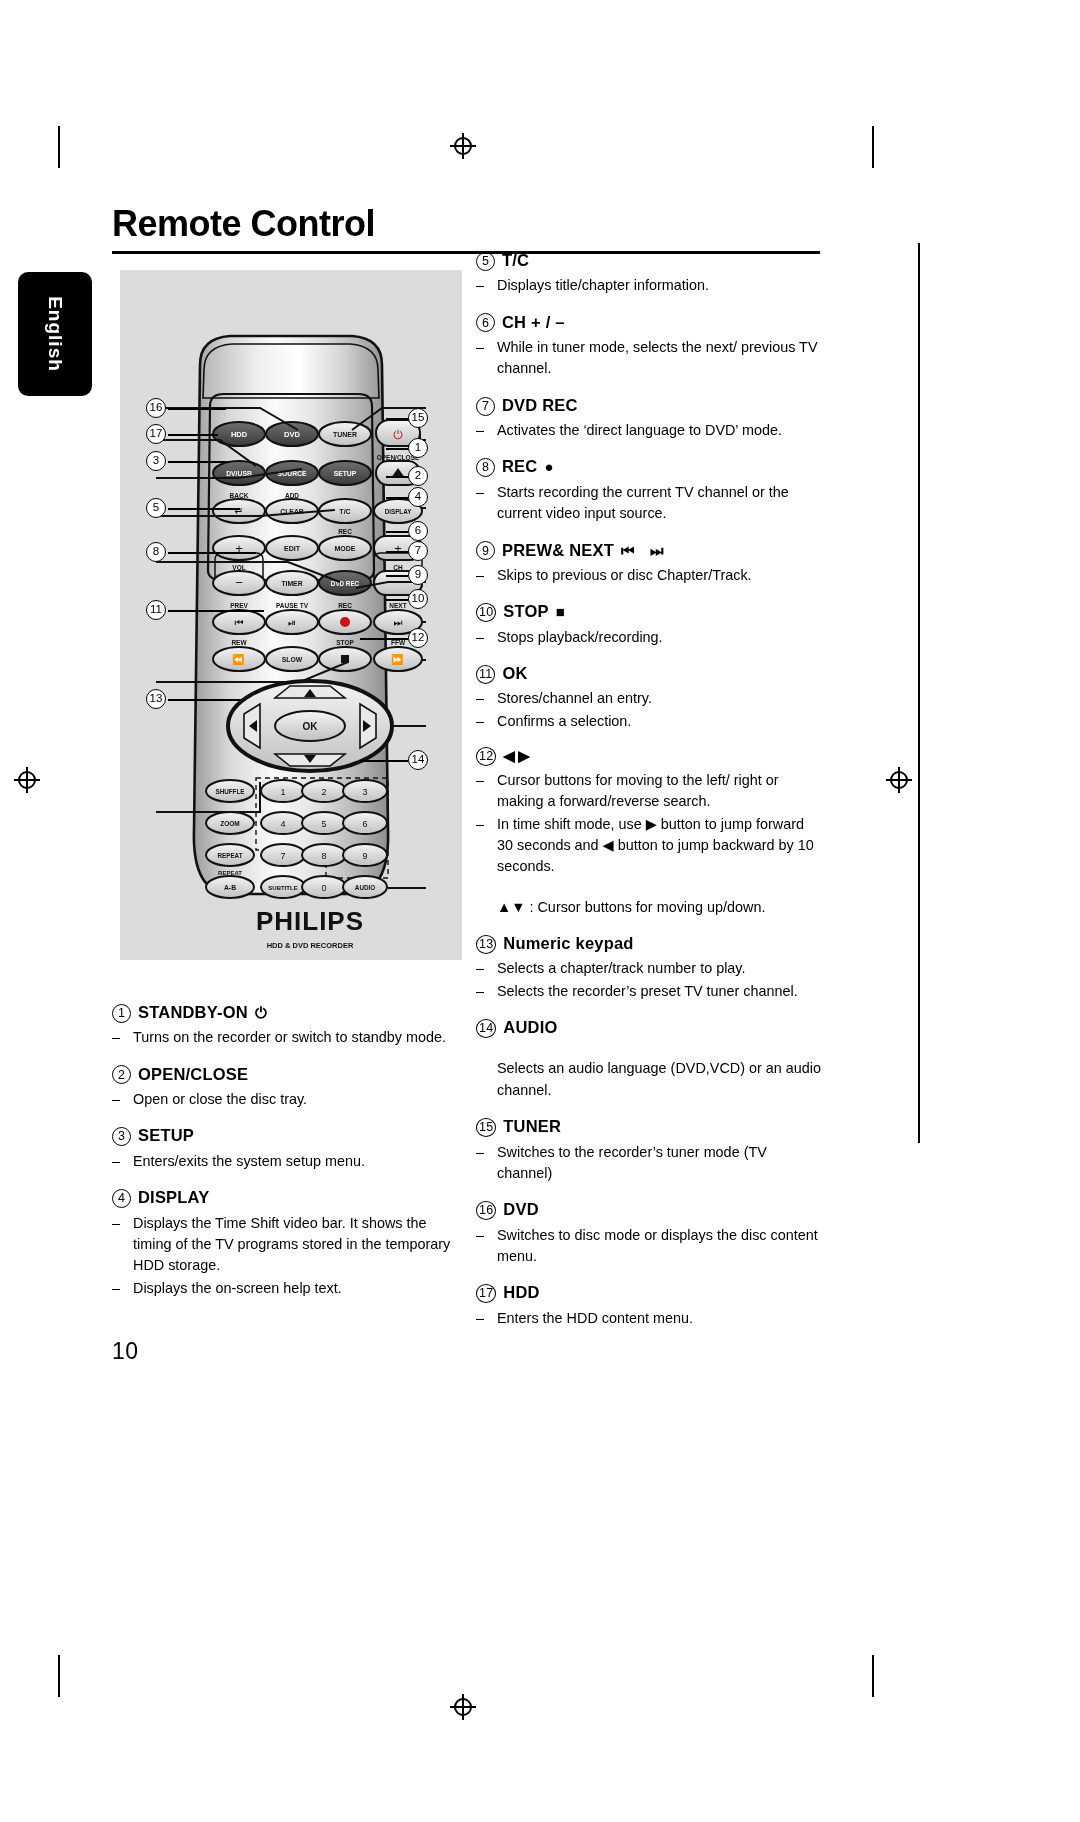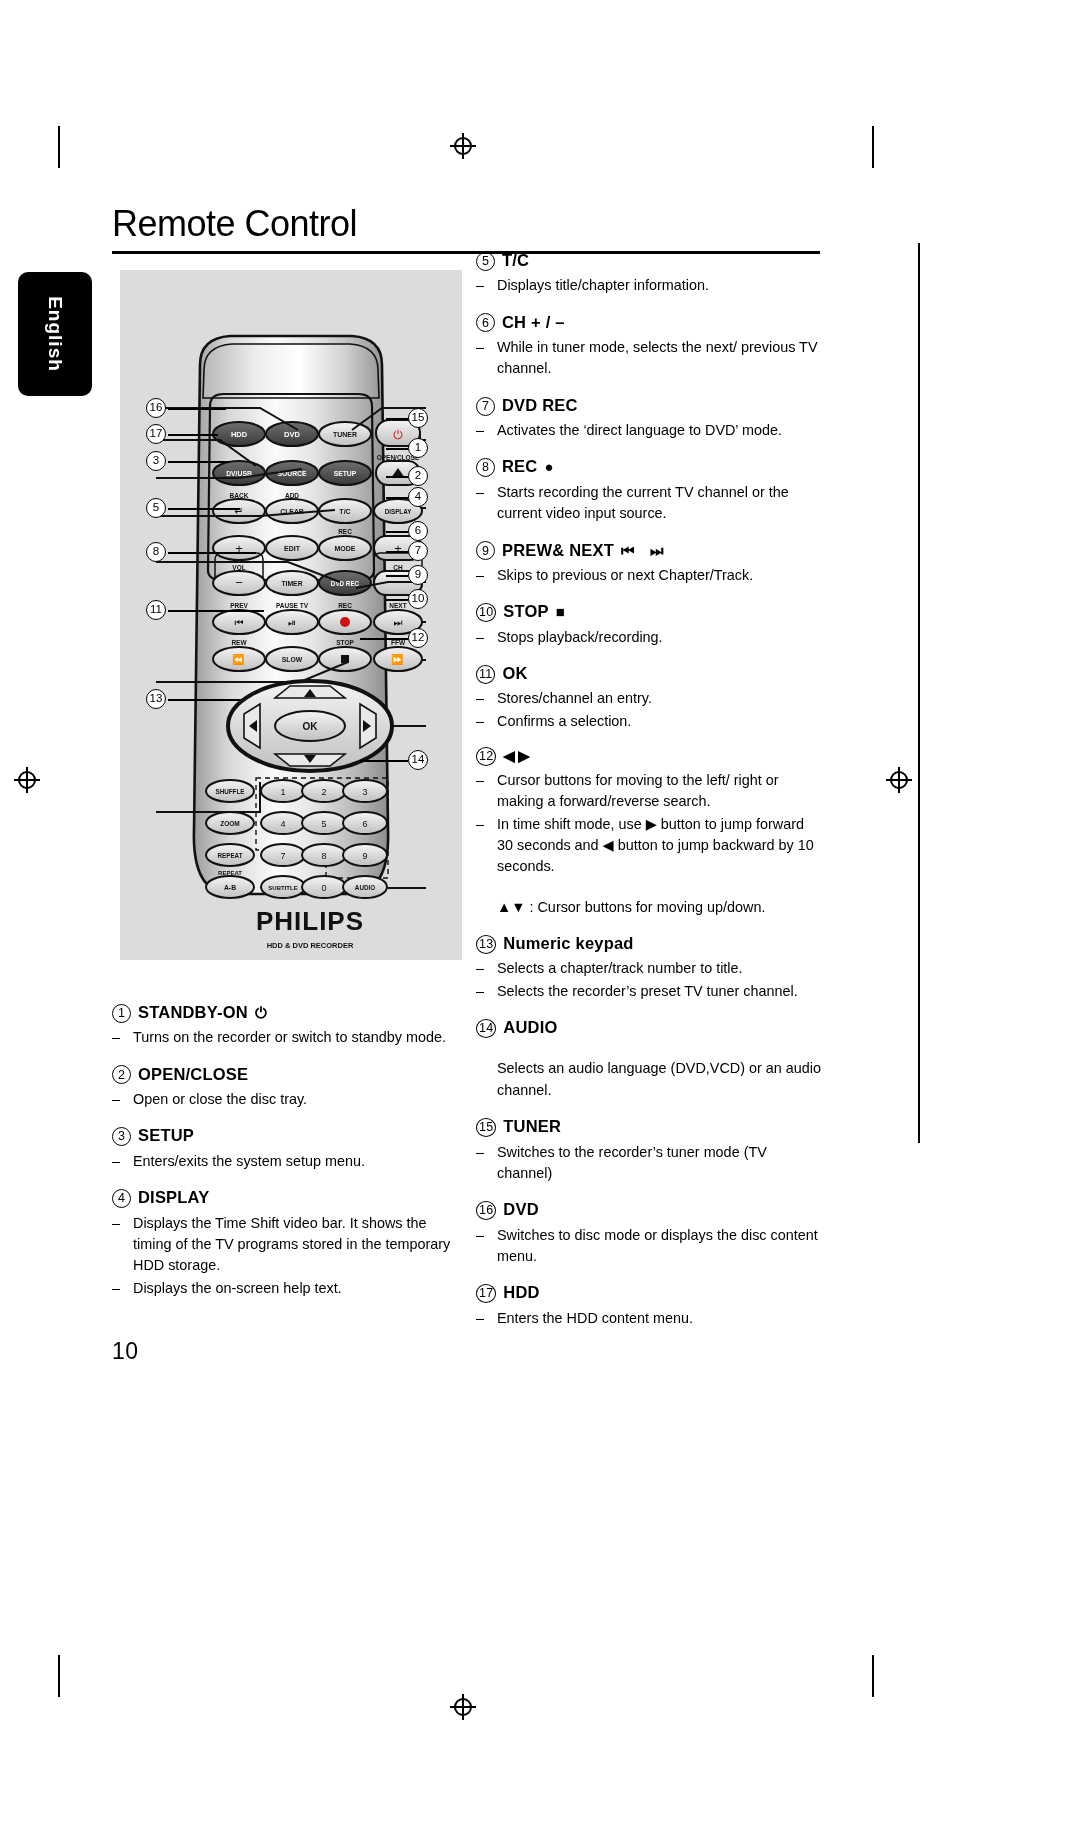--- a/index.html
+++ b/index.html
@@ -36,21 +36,21 @@
     position:absolute;
     left:50%; top:50%;
     transform:translate(-50%,-50%) rotate(90deg);
     color:#fff; font-weight:bold; font-size:19px;
     letter-spacing:1px; white-space:nowrap;
   }
 
   
   .page-title {
     position:absolute; left:112px; top:203px;
-    font-size:36px; font-weight:normal; letter-spacing:-0.5px;
+    font-size:36px; font-weight:bold; letter-spacing:-0.5px;
   }
   .title-rule {
     position:absolute; left:112px; top:251px;
     width:708px; height:3px; background:#000;
   }
 
   
   .figure {
     position:absolute; left:120px; top:270px;
     width:342px; height:690px;
@@ -517,21 +517,21 @@
     </div>
     <div class="entry">
       <div class="entry-head">
         <span class="num">9</span>
         <span>PREW&amp; NEXT</span>
         <span class="glyph">⏮ ⏭</span>
       </div>
       <ul class="bullets">
         <li>
           <span class="dash">–</span>
-          <span class="btxt">Skips to previous or next Chapter/Track.</span>
+          <span class="btxt">Skips to previous or disc Chapter/Track.</span>
         </li>
       </ul>
     </div>
     <div class="entry">
       <div class="entry-head">
         <span class="num">10</span>
         <span>STOP</span>
         <span class="glyph">■</span>
       </div>
       <ul class="bullets">
@@ -577,21 +577,21 @@
       </ul>
     </div>
     <div class="entry">
       <div class="entry-head">
         <span class="num">13</span>
         <span>Numeric keypad</span>
       </div>
       <ul class="bullets">
         <li>
           <span class="dash">–</span>
-          <span class="btxt">Selects a chapter/track number to title.</span>
+          <span class="btxt">Selects a chapter/track number to play.</span>
         </li>
         <li>
           <span class="dash">–</span>
           <span class="btxt">Selects the recorder’s preset TV tuner channel.</span>
         </li>
       </ul>
     </div>
     <div class="entry">
       <div class="entry-head">
         <span class="num">14</span>

